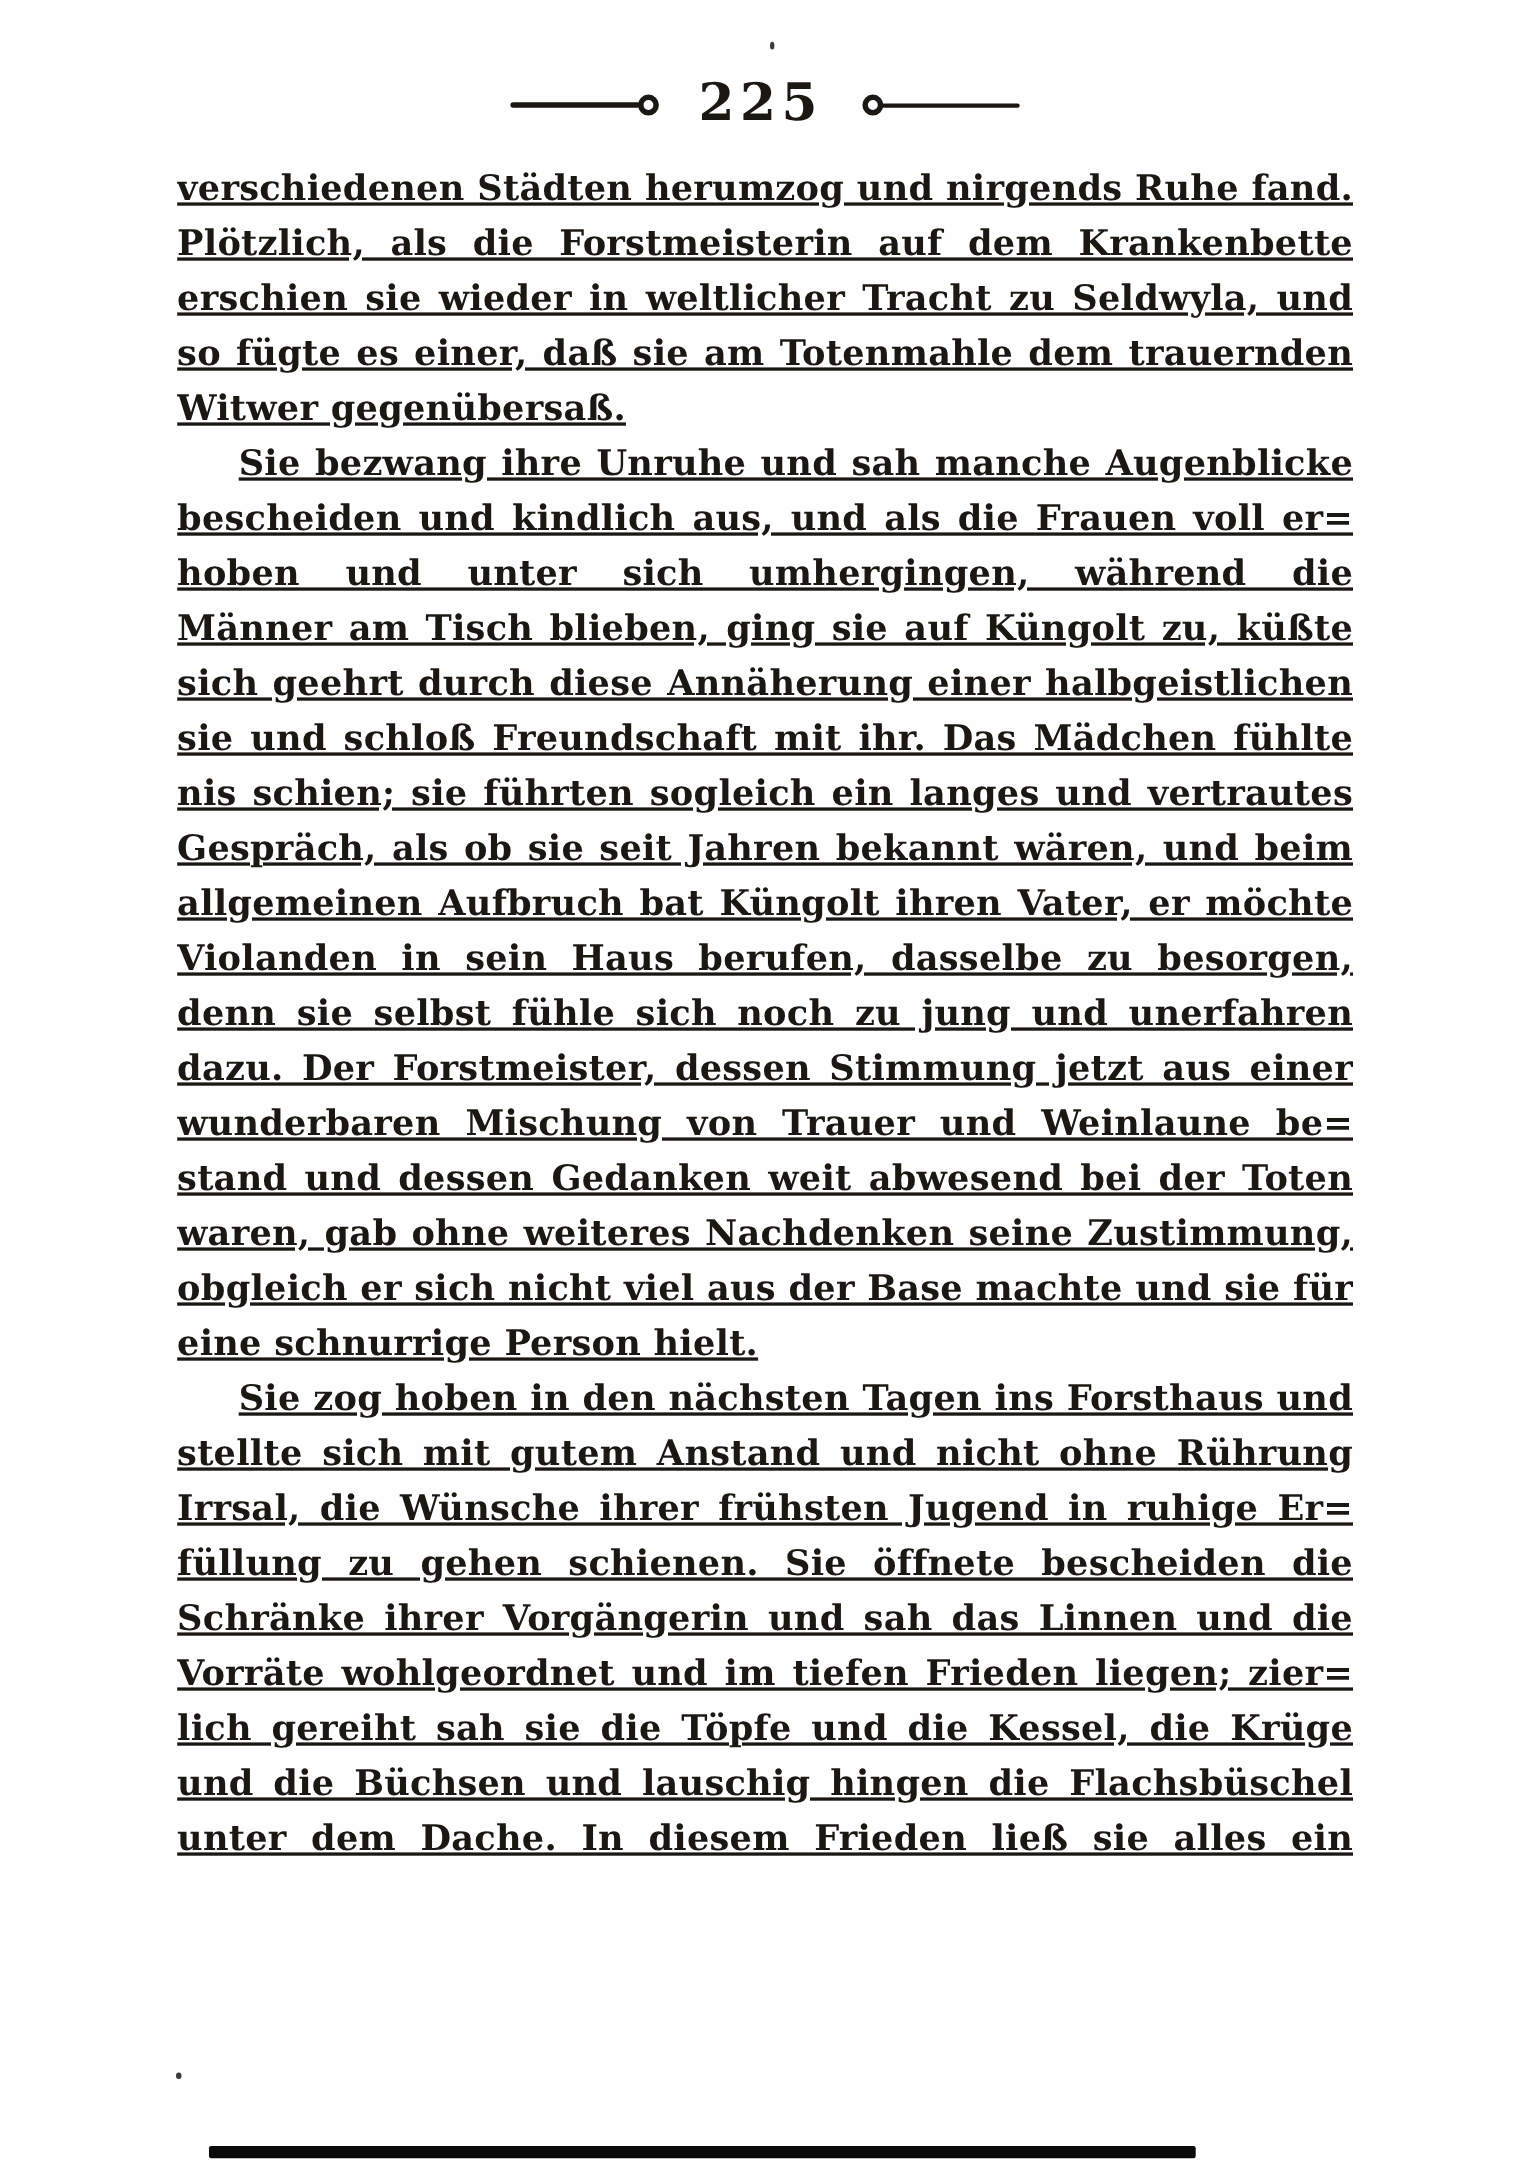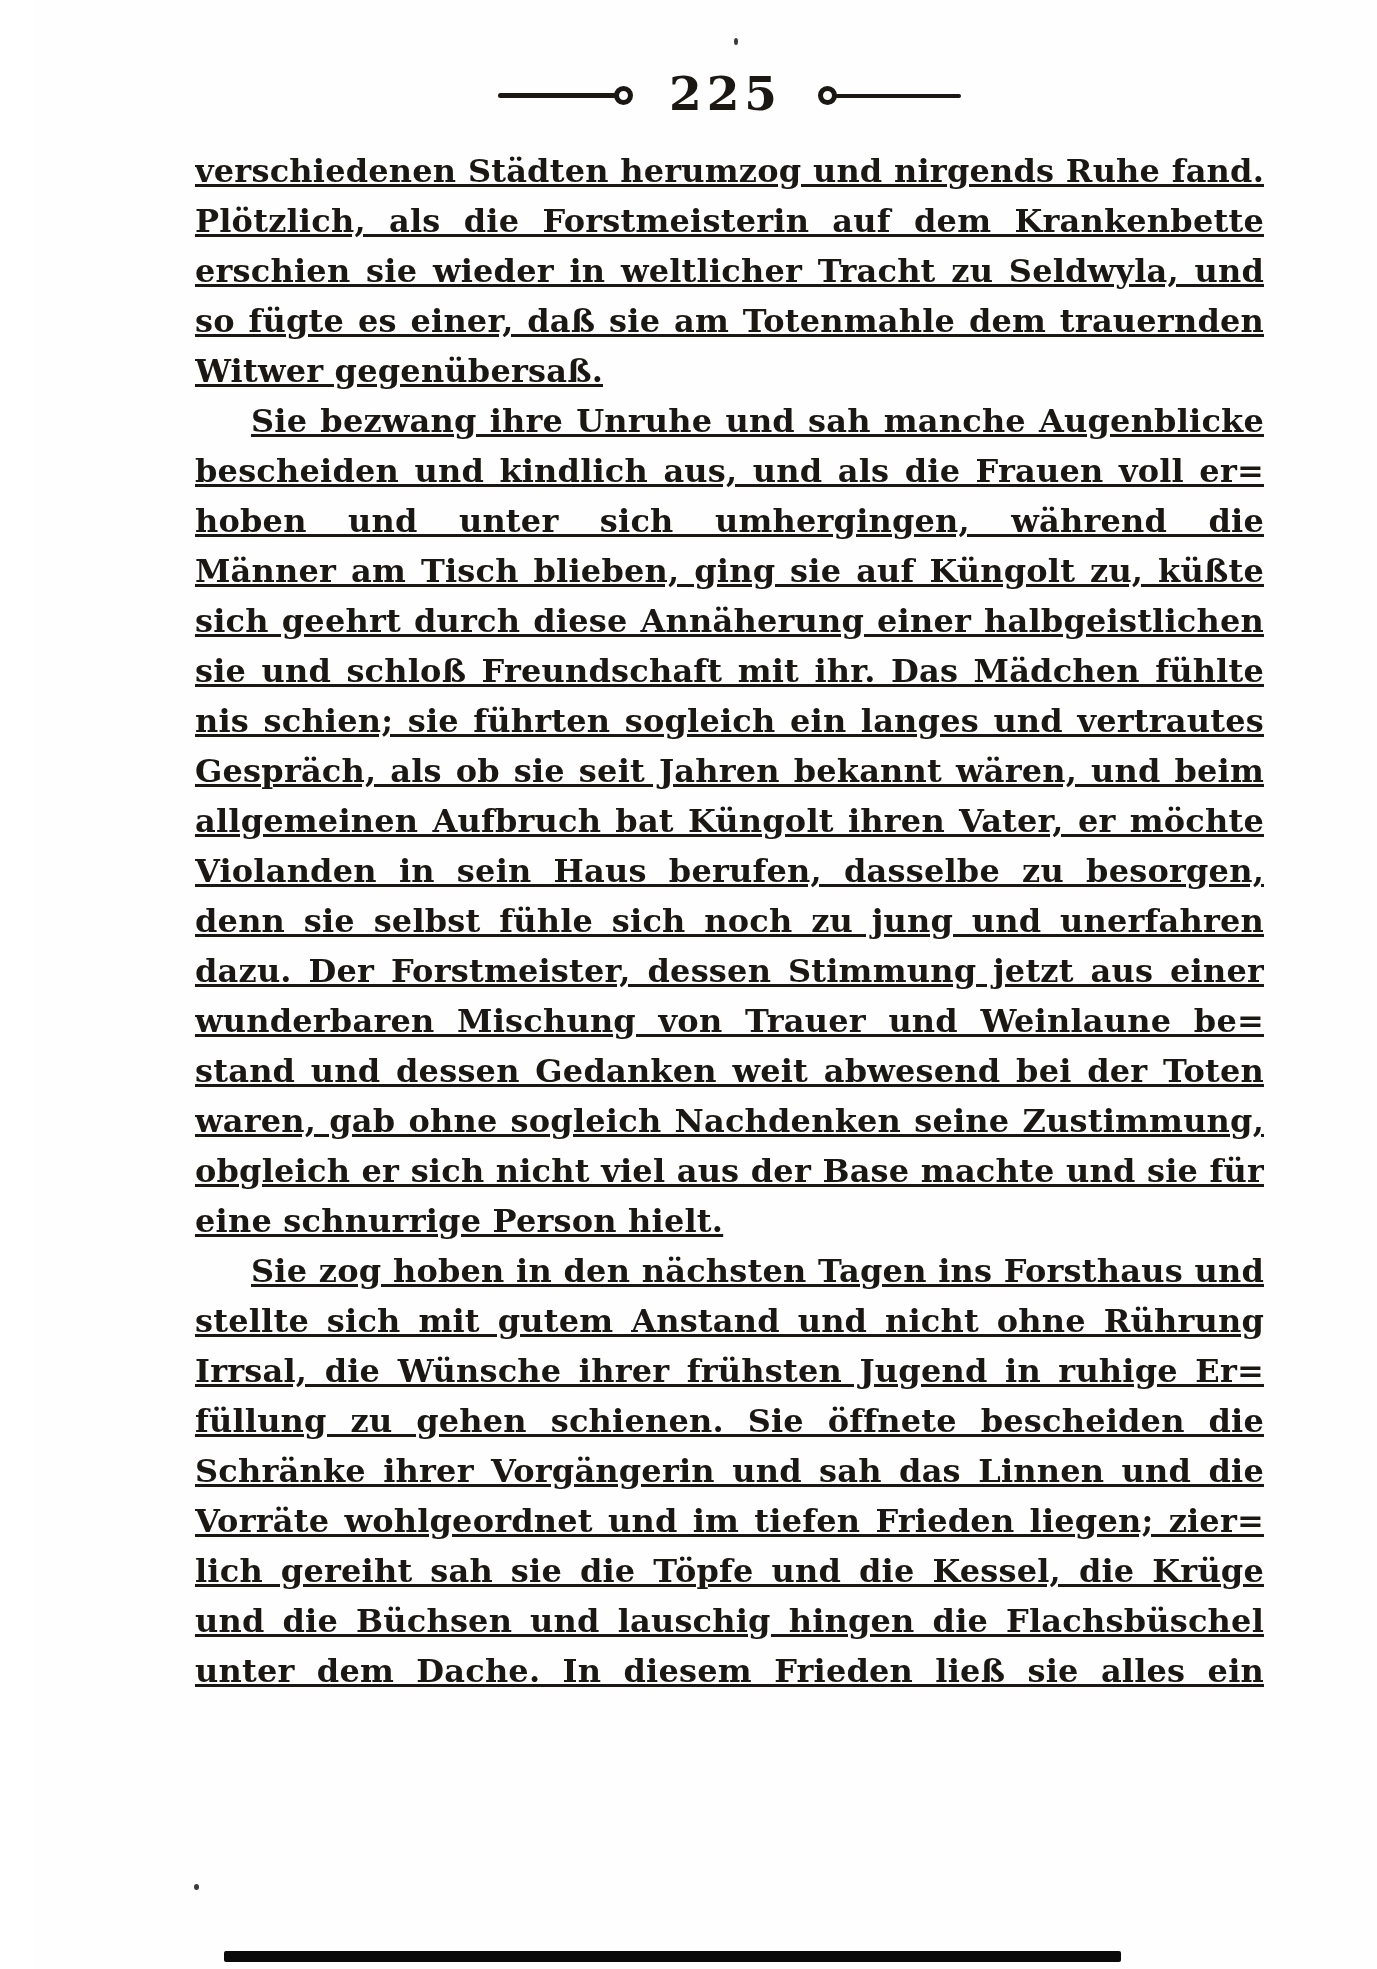--- a/index.html
+++ b/index.html
@@ -7,21 +7,20 @@
     width:1377px;height:1969px;
     background:#ffffff;
     position:relative;
     overflow:hidden;
     font-family:"DejaVu Serif", serif;
   }
   .page{
     position:absolute;inset:0;
     background:var(--paper,#fefefe);
     color:var(--ink,#1b1712);
-    margin-left:34px;
   }
   
   .pagehead{
     position:absolute;
     top:72px;left:161px;width:1069px;
     display:flex;align-items:center;justify-content:center;
     gap:36px;
   }
   .orn{display:inline-flex;align-items:center;}
   .rule{
@@ -111,21 +110,21 @@
       <div class="line">sich geehrt durch diese Annäherung einer halbgeistlichen</div>
       <div class="line">sie und schloß Freundschaft mit ihr. Das Mädchen fühlte</div>
       <div class="line">nis schien; sie führten sogleich ein langes und vertrautes</div>
       <div class="line">Gespräch, als ob sie seit Jahren bekannt wären, und beim</div>
       <div class="line">allgemeinen Aufbruch bat Küngolt ihren Vater, er möchte</div>
       <div class="line">Violanden in sein Haus berufen, dasselbe zu besorgen,</div>
       <div class="line">denn sie selbst fühle sich noch zu jung und unerfahren</div>
       <div class="line">dazu. Der Forstmeister, dessen Stimmung jetzt aus einer</div>
       <div class="line">wunderbaren Mischung von Trauer und Weinlaune be=</div>
       <div class="line">stand und dessen Gedanken weit abwesend bei der Toten</div>
-      <div class="line">waren, gab ohne sogleich Nachdenken seine Zustimmung,</div>
+      <div class="line">waren, gab ohne weiteres Nachdenken seine Zustimmung,</div>
       <div class="line">obgleich er sich nicht viel aus der Base machte und sie für</div>
       <div class="line endline">eine schnurrige Person hielt.</div>
       <div class="line indent">Sie zog hoben in den nächsten Tagen ins Forsthaus und</div>
       <div class="line">stellte sich mit gutem Anstand und nicht ohne Rührung</div>
       <div class="line">Irrsal, die Wünsche ihrer frühsten Jugend in ruhige Er=</div>
       <div class="line">füllung zu gehen schienen. Sie öffnete bescheiden die</div>
       <div class="line">Schränke ihrer Vorgängerin und sah das Linnen und die</div>
       <div class="line">Vorräte wohlgeordnet und im tiefen Frieden liegen; zier=</div>
       <div class="line">lich gereiht sah sie die Töpfe und die Kessel, die Krüge</div>
       <div class="line">und die Büchsen und lauschig hingen die Flachsbüschel</div>

